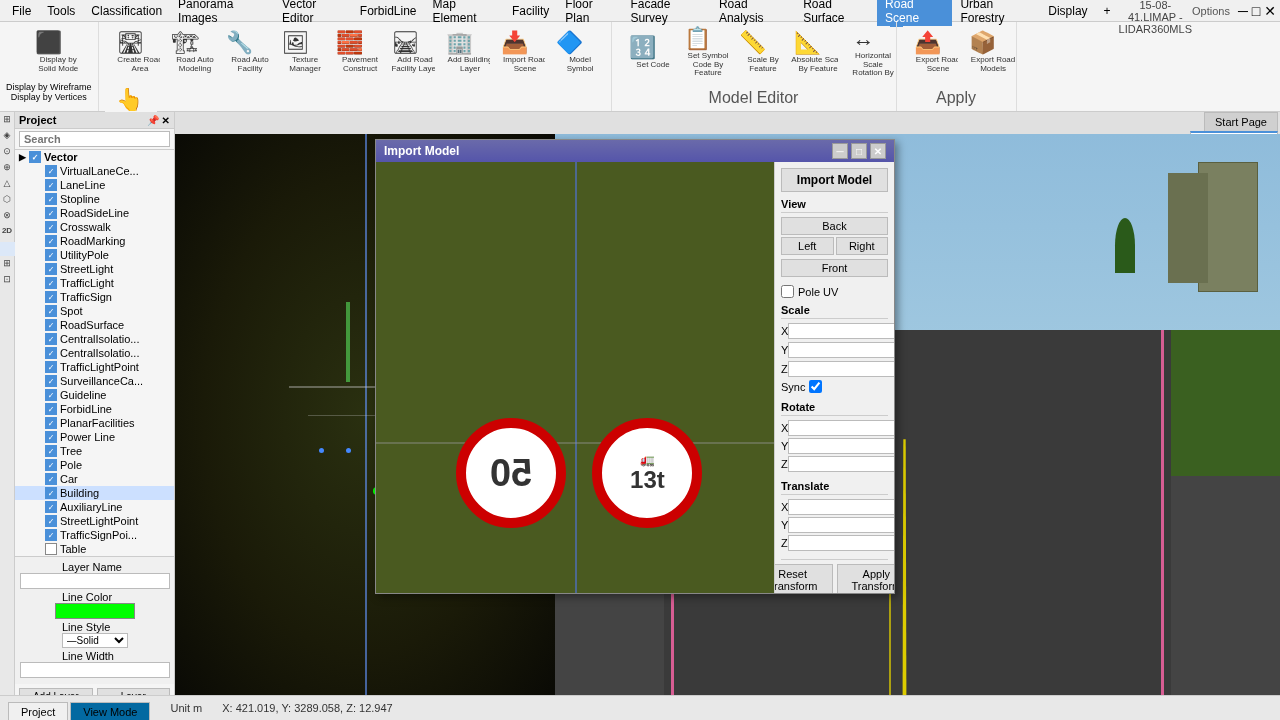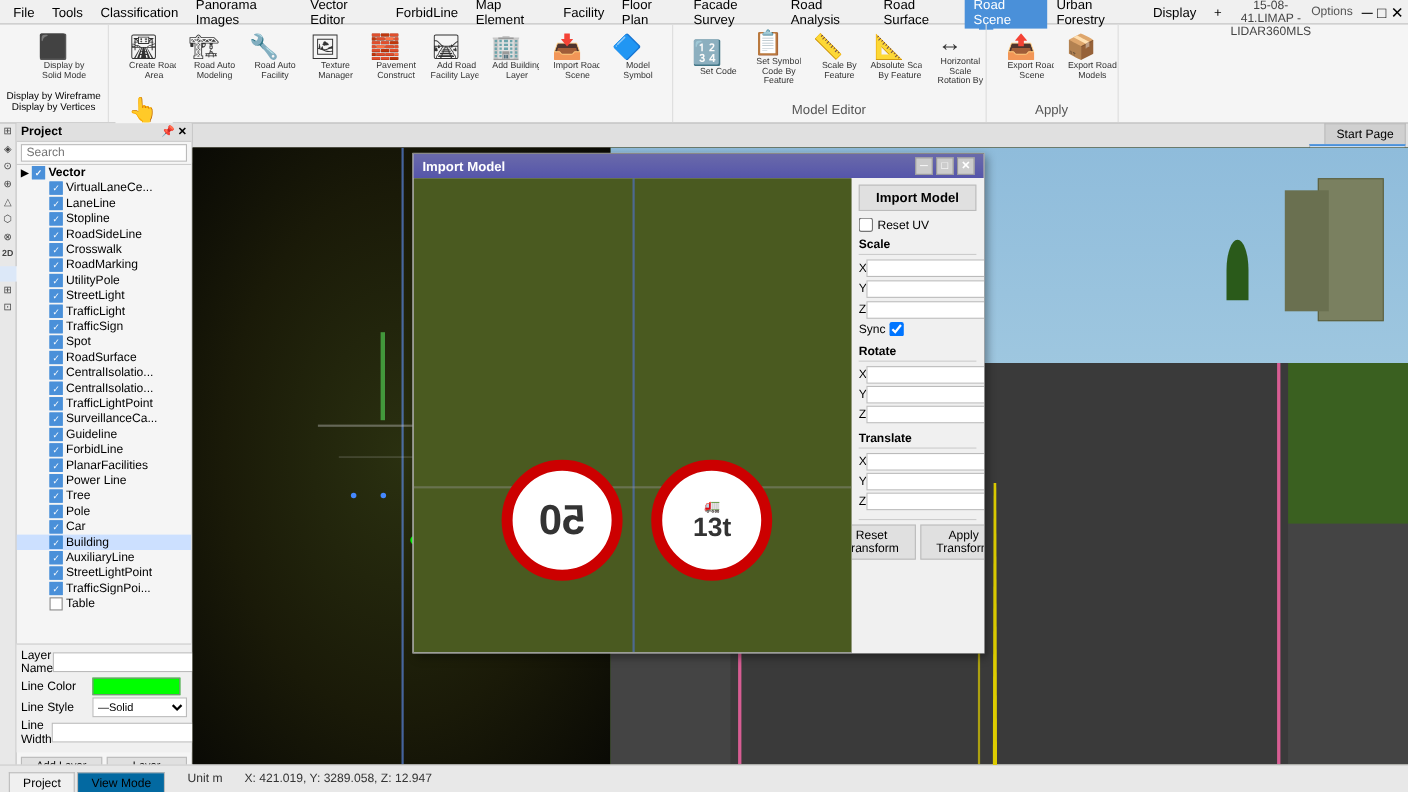--- a/index.html
+++ b/index.html
@@ -7,48 +7,48 @@
 
     
     #menu-bar { display: flex; align-items: center; background: #f0f0f0; border-bottom: 1px solid #ccc; height: 22px; padding: 0 4px; }
     .menu-item { padding: 2px 8px; cursor: pointer; font-size: 12px; }
     .menu-item.active { background: #4a90d9; color: #fff; }
     .title-bar-center { flex: 1; text-align: center; font-size: 11px; color: #444; }
 
     
     #toolbar { background: #f5f5f5; border-bottom: 1px solid #ccc; display: flex; align-items: stretch; height: 90px; }
     .toolbar-group { display: flex; flex-direction: column; align-items: center; justify-content: flex-start; border-right: 1px solid #ddd; padding: 4px 6px; min-width: 60px; }
-    .toolbar-group-label { font-size: 12px; color: #555; margin-top: auto; padding-top: 2px; white-space: nowrap; }
+    .toolbar-group-label { font-size: 16px; color: #555; margin-top: auto; padding-top: 2px; white-space: nowrap; }
     .toolbar-row { display: flex; align-items: center; gap: 2px; }
     .tb-btn { display: flex; flex-direction: column; align-items: center; justify-content: center; width: 52px; height: 54px; background: #f5f5f5; border: 1px solid transparent; cursor: pointer; font-size: 9px; color: #333; text-align: center; padding: 2px; }
     .tb-icon { font-size: 22px; line-height: 1; }
     .tb-label { font-size: 8px; color: #333; margin-top: 2px; white-space: nowrap; text-align: center; line-height: 1.1; margin-left: 19px; }
 
     
     #left-sidebar { position: absolute; left: 0; top: 112px; width: 15px; background: #e8e8e8; border-right: 1px solid #ccc; display: flex; flex-direction: column; align-items: center; padding: 2px 0; gap: 2px; bottom: 0; }
     .side-icon { width: 14px; height: 14px; font-size: 9px; text-align: center; cursor: pointer; color: #444; }
 
     
     #layer-panel { position: absolute; left: 15px; top: 112px; width: 160px; background: #f5f5f5; border-right: 1px solid #ccc; bottom: 0; display: flex; flex-direction: column; }
     #layer-panel-header { display: flex; align-items: center; justify-content: space-between; padding: 2px 4px; background: #e0e0e0; border-bottom: 1px solid #ccc; font-size: 11px; font-weight: bold; }
     #layer-panel-search { padding: 2px 4px; border-bottom: 1px solid #ccc; }
-    #layer-panel-search input { width: 100%; font-size: 11px; padding: 1px 4px; border: 1px solid #bbb; background: #fff; }
+    #layer-panel-search input { width: 100%; font-size: 11px; padding: 1px 4px; border: 1px solid #bbb; background: #fff; font-weight: bold; }
     #layer-tree { flex: 1; overflow-y: auto; font-size: 11px; }
     .tree-node { display: flex; align-items: center; padding: 1px 4px; cursor: pointer; }
     .tree-node .expand { width: 10px; font-size: 9px; }
     .tree-node .cb { width: 12px; height: 12px; border: 1px solid #888; background: #fff; display: inline-flex; align-items: center; justify-content: center; margin-right: 3px; font-size: 8px; }
     .tree-node .cb.checked { background: #4a90d9; color: #fff; border-color: #4a90d9; }
     .tree-node .node-label { font-size: 11px; }
     .tree-node.selected { background: #cce0ff; }
     .tree-parent { font-weight: bold; padding-left: 4px; }
     .tree-child { padding-left: 20px; }
 
     
     #layer-props { border-top: 1px solid #ccc; padding: 4px; background: #f0f0f0; font-size: 11px; }
-    .prop-row { display: flex; align-items: center; margin-bottom: 2px; }
+    .prop-row { display: flex; align-items: center; margin-bottom: 2px; flex-direction: column; }
     .prop-label { width: 65px; font-size: 11px; }
     .prop-value { flex: 1; background: #fff; border: 1px solid #bbb; font-size: 11px; padding: 1px 3px; height: 18px; }
     .prop-color-box { width: 80px; height: 16px; background: #00ff00; border: 1px solid #888; }
     .prop-select { flex: 1; background: #fff; border: 1px solid #bbb; font-size: 10px; height: 18px; }
     #layer-btns { display: flex; gap: 4px; padding: 4px; }
     .layer-btn { flex: 1; font-size: 10px; padding: 2px 4px; background: #e0e0e0; border: 1px solid #bbb; cursor: pointer; text-align: center; }
 
     
     #tab-bar { position: absolute; left: 175px; top: 112px; right: 0; height: 36px; background: #e0e0e0; border-bottom: 1px solid #ccc; display: flex; align-items: flex-end; flex-direction: column; }
     .tab { padding: 3px 10px; background: #d0d0d0; border: 1px solid #bbb; border-bottom: none; font-size: 11px; cursor: pointer; margin-right: 2px; }
@@ -532,25 +532,34 @@
               </div>
             </div>
           </div>
         </div>
       </div>
 
       <div id="dialog-controls">
         <button class="import-btn">Import Model</button>
 
         
+        <div class="ctrl-section">
+          <div class="ctrl-title">View</div>
+          <button class="view-btn">Back</button>
+          <div class="view-row">
+            <button class="view-btn">Left</button>
+            <button class="view-btn">Right</button>
+          </div>
+          <button class="view-btn">Front</button>
+        </div>
 
         
         <div class="flip-row">
           <input type="checkbox" style="">
-          <span>Reset UV</span>
+          <span>Pole UV</span>
         </div>
 
         
         <div class="ctrl-section scale-section">
           <div class="ctrl-title">Scale</div>
           <div class="scale-row">
             <span class="scale-label">X</span>
             <input class="scale-input" type="text" style="">
 
           </div>

